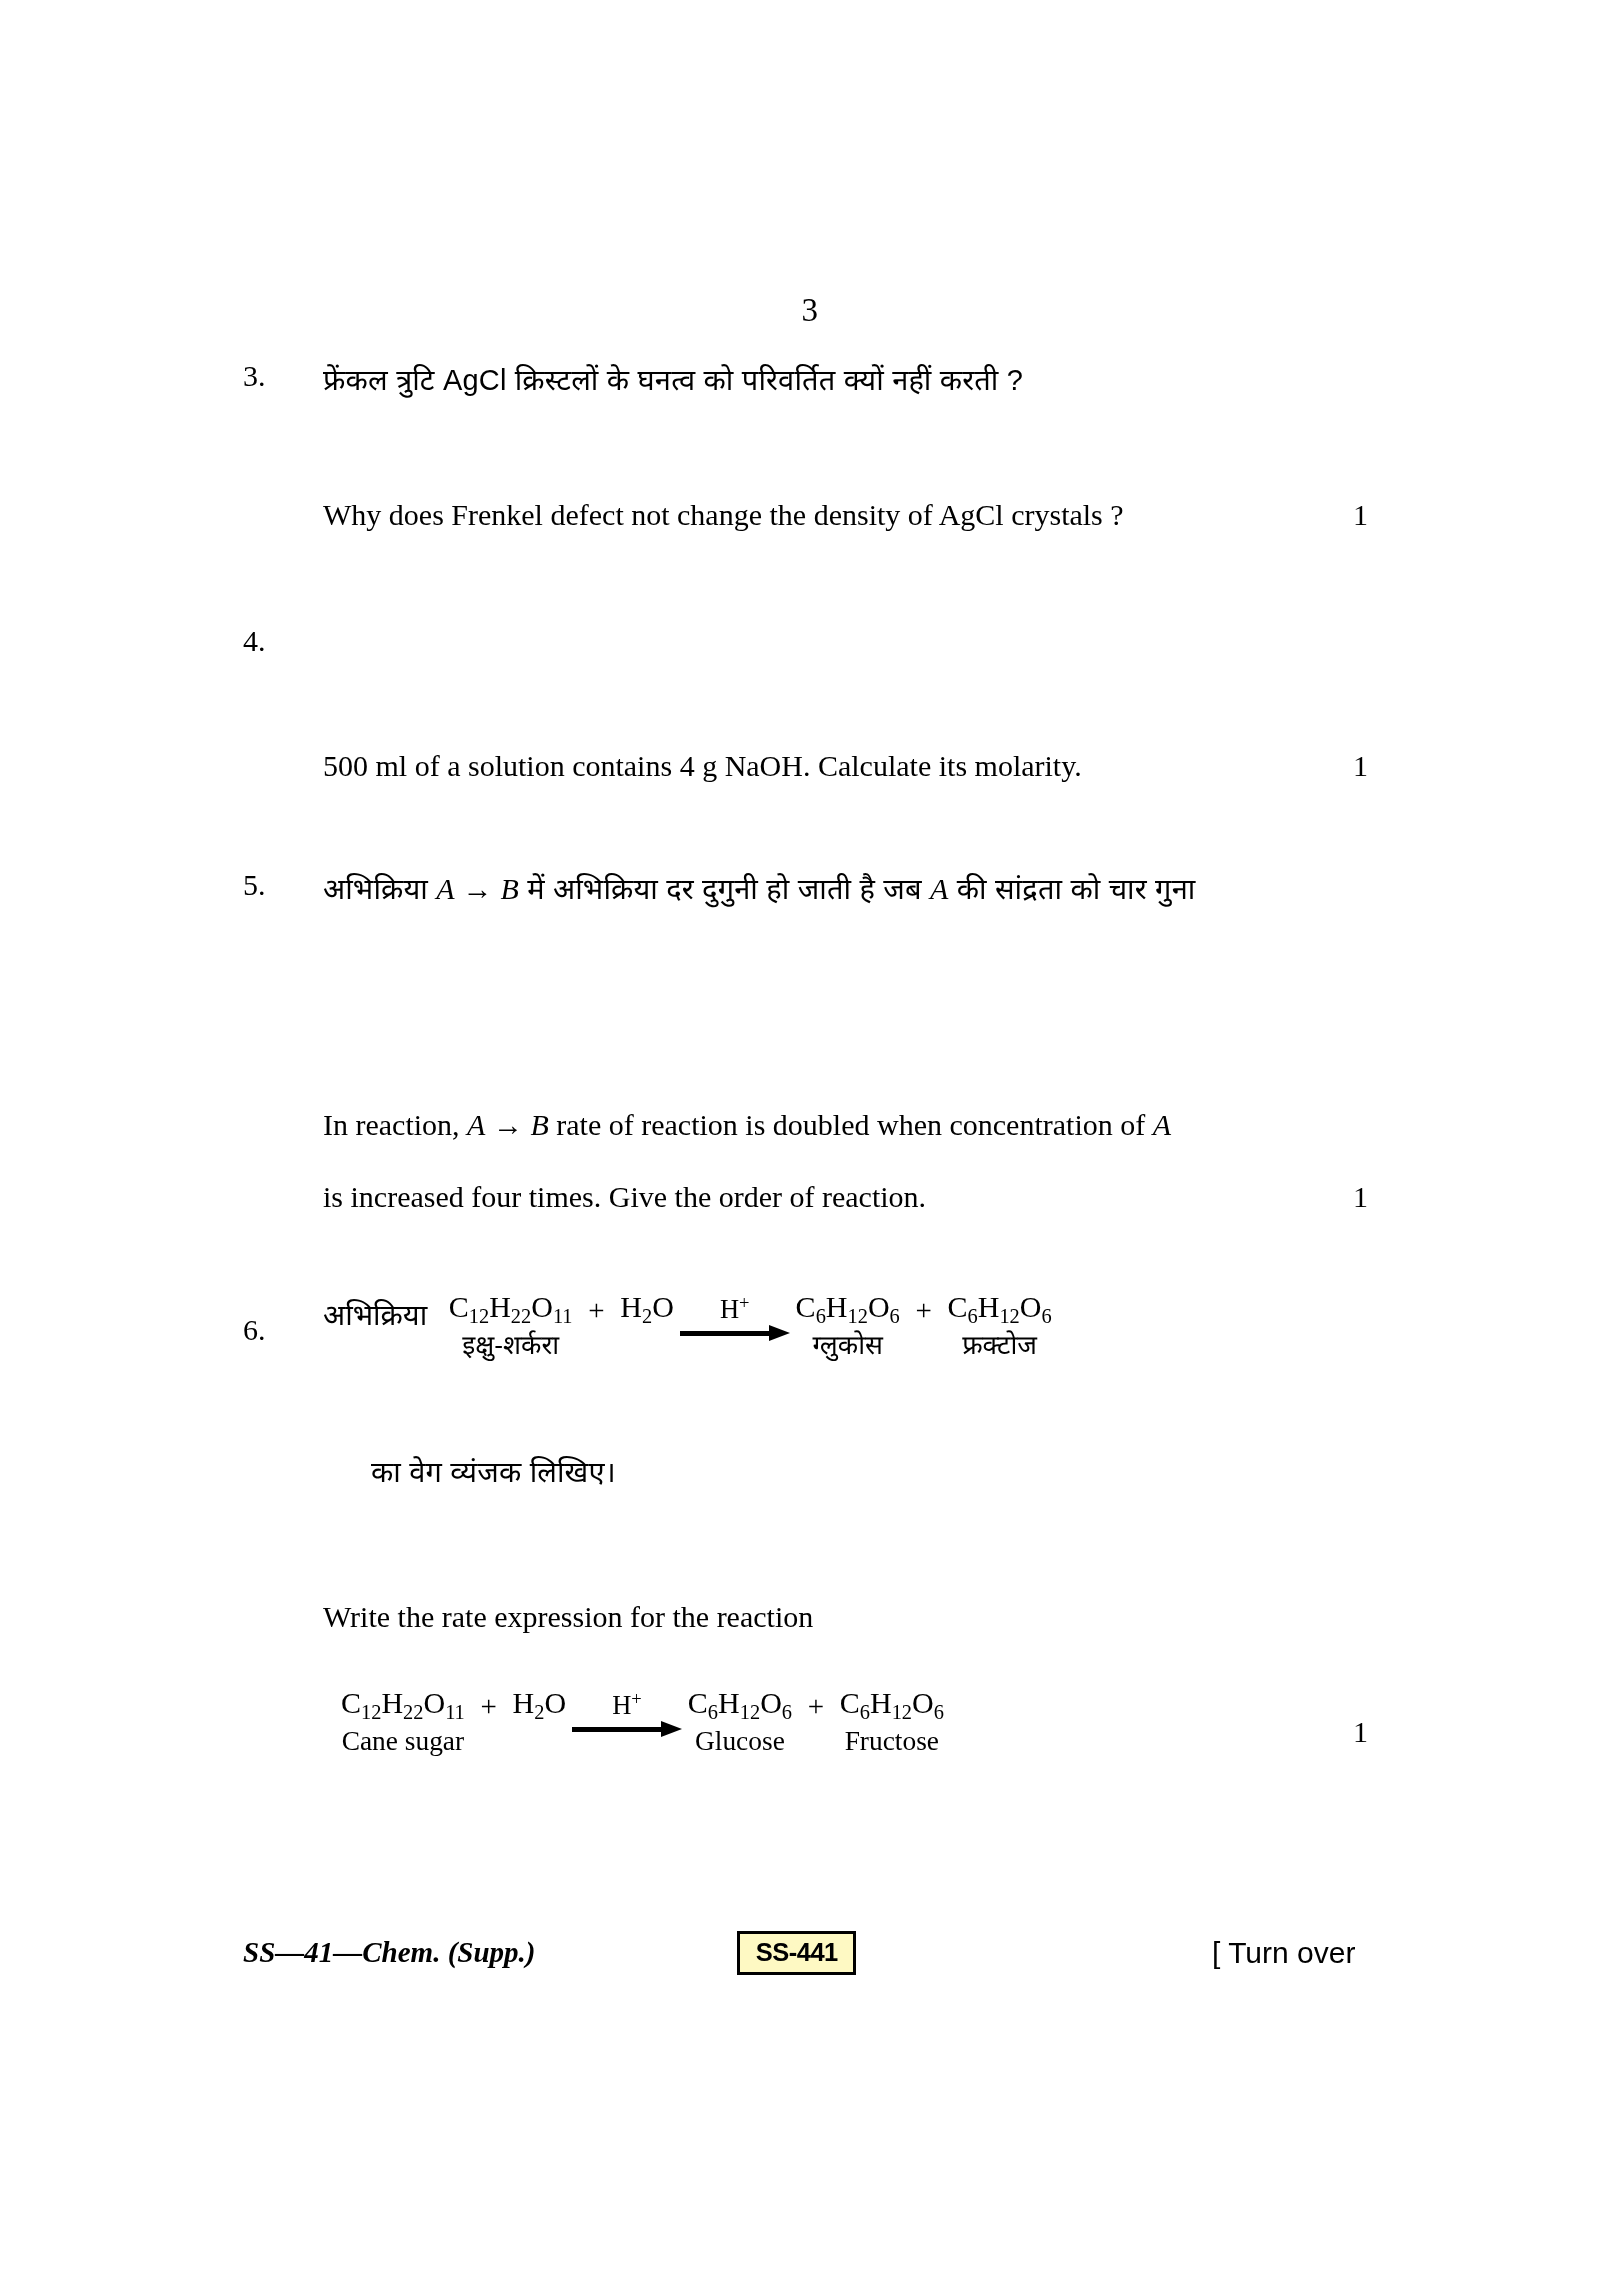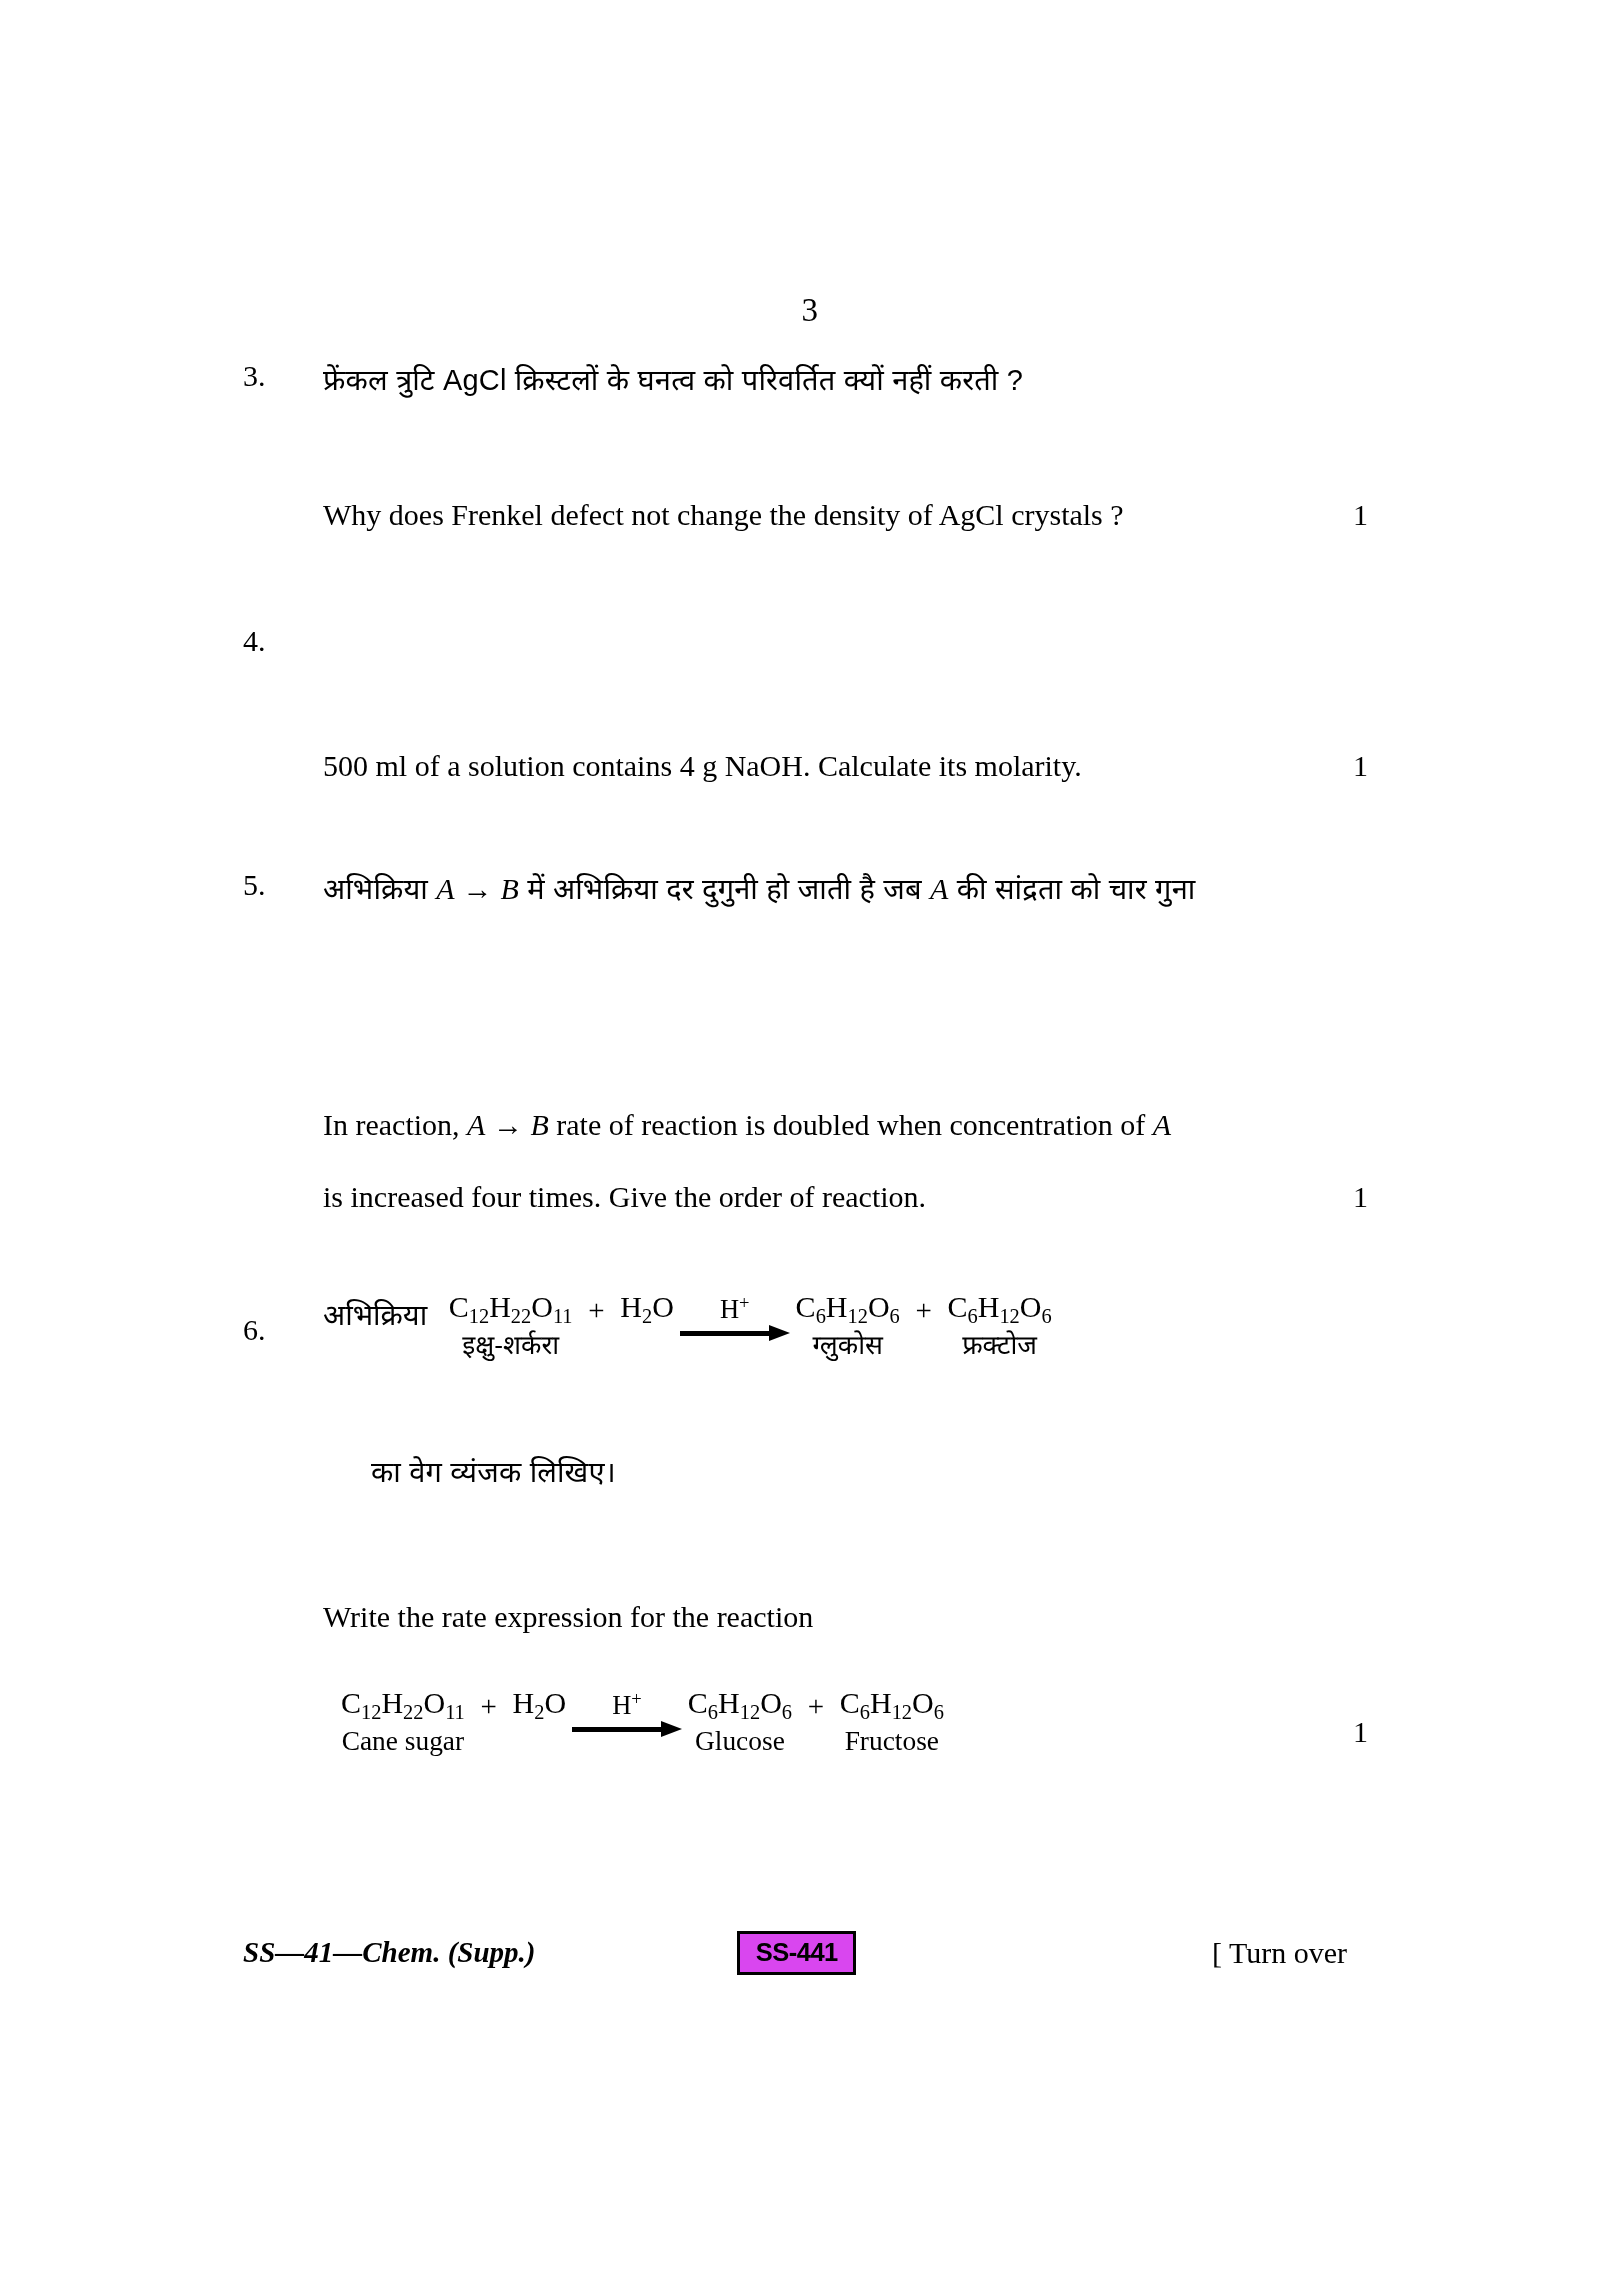--- a/index.html
+++ b/index.html
@@ -163,28 +163,28 @@
   .footer-code {
     position: absolute;
     left: 737px;
     top: 1931px;
     border: 3.9px solid #000;
     padding: 3.9px 15.7px 4.9px 15.7px;
     font-size: 25.5px;
     font-weight: bold;
     font-family: "Liberation Sans", "DejaVu Sans", sans-serif;
     letter-spacing: -0.5px;
-    background: #d946ef;
+    background: #fef9c3;
   }
   .footer-right {
     position: absolute;
     left: 1212px;
     top: 1936px;
     font-size: 30px;
-    font-family: Liberation Serif, serif;
+    font-family: Liberation Sans, sans-serif;
   }
 </style>
 </head>
 <body>
 
 <div class="page">
 
   <div class="page-number">3</div>
 
   <div class="q-num" style="left:243px; top:359px;">3.</div>

